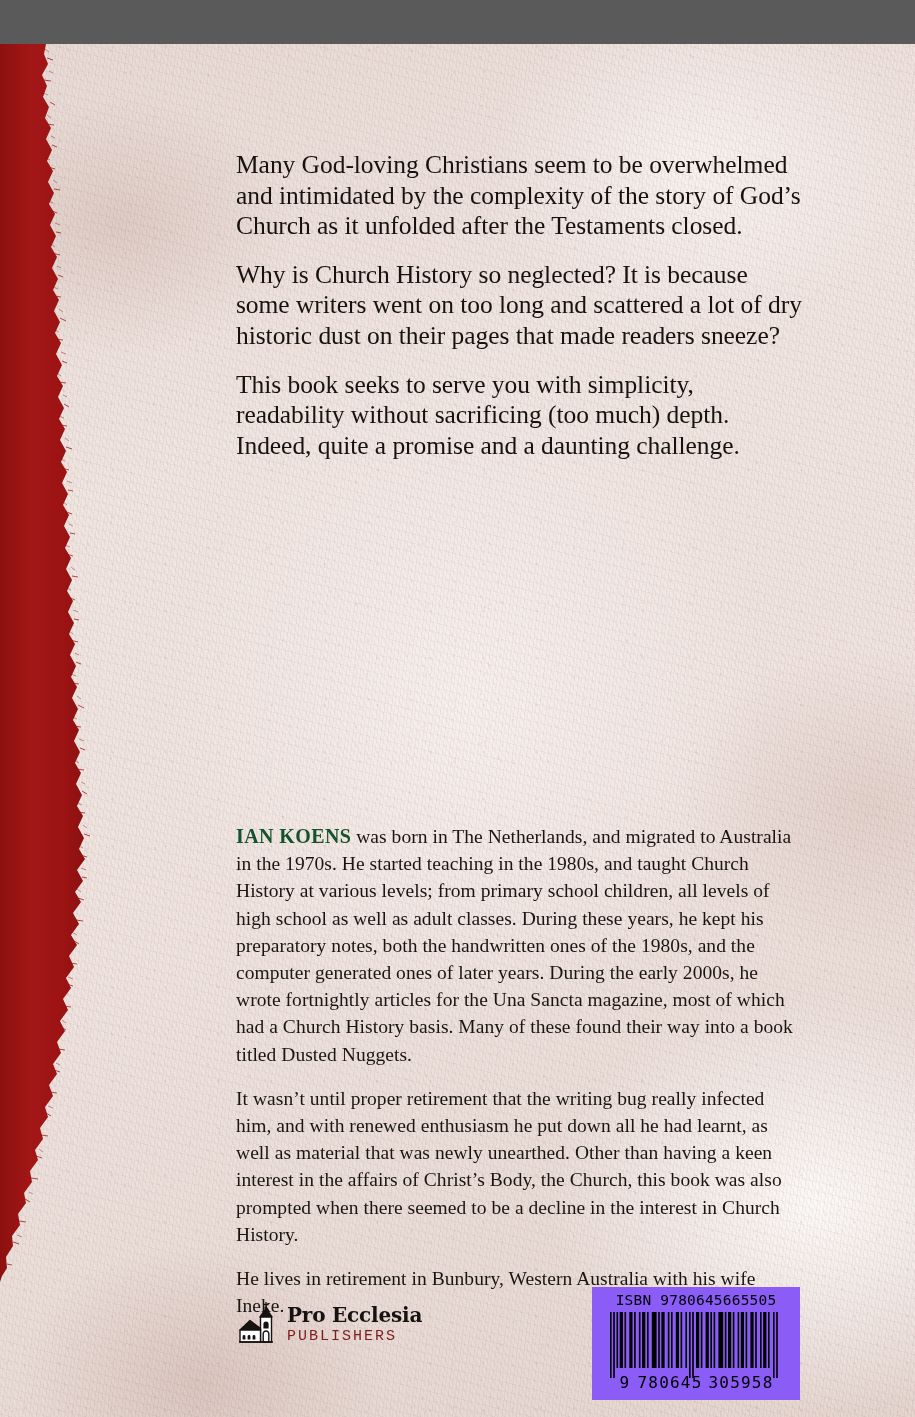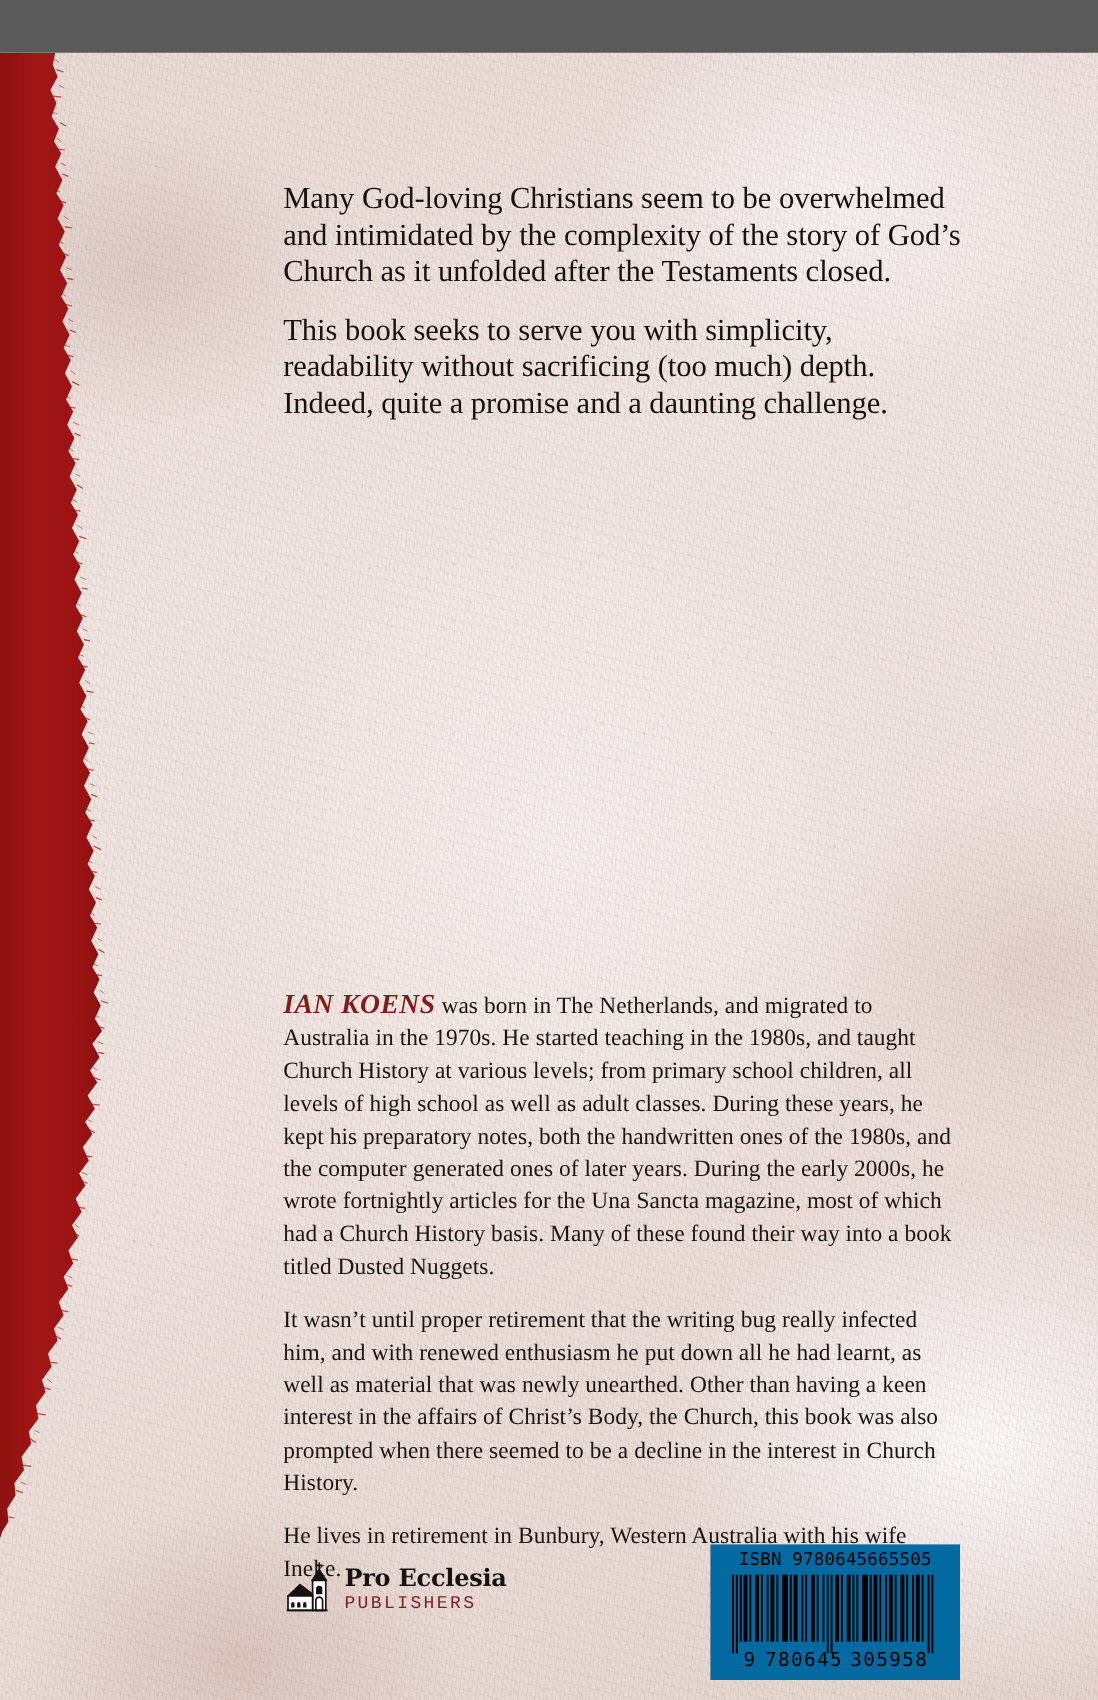--- a/index.html
+++ b/index.html
@@ -114,25 +114,24 @@
     color: #1b1512;
   }
   .bio p {
     margin: 0 0 17px 0;
     font-size: 19.5px;
     line-height: 27.2px;
     letter-spacing: 0.05px;
   }
   .bio p:last-child { margin-bottom: 0; }
   .author-name {
-    color: #7f1d1d;
+    color: #14532d;
     font-weight: 700;
-    font-size: 23px;
+    font-size: 20px;
     letter-spacing: 0.4px;
-    font-style: italic;
   }
 
   
   .publisher {
     position: absolute;
     left: 236px;
     top: 1256px;
     display: flex;
     align-items: center;
     gap: 9px;
@@ -157,21 +156,21 @@
     letter-spacing: 2.0px;
   }
 
   
   .barcode-box {
     position: absolute;
     left: 592px;
     top: 1243px;
     width: 208px;
     height: 113px;
-    background: #0369a1;
+    background: #8b5cf6;
     display: flex;
     flex-direction: column;
     align-items: center;
     justify-content: flex-start;
     box-sizing: border-box;
     padding-top: 5px;
   }
   .isbn-text {
     font-family: "DejaVu Sans Mono", monospace;
     font-size: 14.5px;
@@ -262,20 +261,21 @@
                  M73,889 l4,2 M68,933 l5,2 M62,976 l4,3 M56,1019 l4,2 M48,1062 l5,2
                  M39,1105 l4,3 M29,1148 l4,2 M17,1191 l5,2"></path>
       </g>
     </svg>
   </div>
 
   <div class="content">
 
     <div class="blurb">
       <p>Many God-loving Christians seem to be overwhelmed and intimidated by the complexity of the story of God’s Church as it unfolded after the Testaments closed.</p>
+      <p>Why is Church History so neglected? It is because some writers went on too long and scattered a lot of dry historic dust on their pages that made readers sneeze?</p>
       <p>This book seeks to serve you with simplicity, readability without sacrificing (too much) depth. Indeed, quite a promise and a daunting challenge.</p>
     </div>
 
     <div class="bio">
       <p><span class="author-name">IAN KOENS</span><span> was born in The Netherlands, and migrated to Australia in the 1970s. He started teaching in the 1980s, and taught Church History at various levels; from primary school children, all levels of high school as well as adult classes. During these years, he kept his preparatory notes, both the handwritten ones of the 1980s, and the computer generated ones of later years. During the early 2000s, he wrote fortnightly articles for the Una Sancta magazine, most of which had a Church History basis. Many of these found their way into a book titled Dusted Nuggets.</span></p>
       <p>It wasn’t until proper retirement that the writing bug really infected him, and with renewed enthusiasm he put down all he had learnt, as well as material that was newly unearthed. Other than having a keen interest in the affairs of Christ’s Body, the Church, this book was also prompted when there seemed to be a decline in the interest in Church History.</p>
       <p>He lives in retirement in Bunbury, Western Australia with his wife Ineke.</p>
     </div>
 
   </div>

